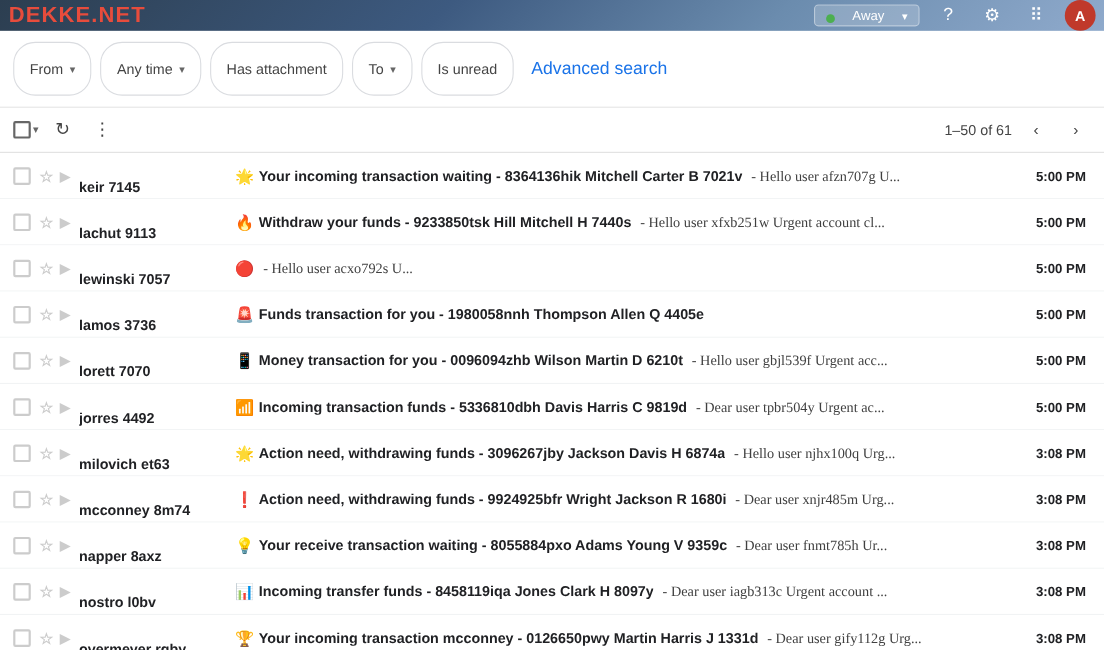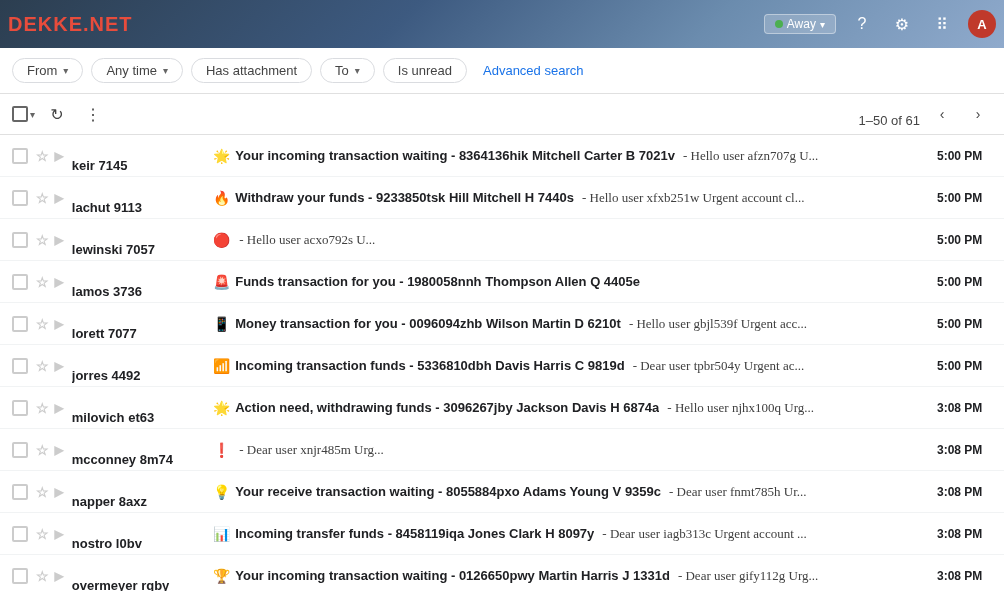--- a/index.html
+++ b/index.html
@@ -1,21 +1,21 @@
 <!DOCTYPE html>
 <html><head>
   <meta charset="utf-8">
   <style>
     * { box-sizing: border-box; margin: 0; padding: 0; }
     body { font-family: Arial, sans-serif; background: #f1f3f4; overflow: hidden; width: 1004px; height: 591px; }
 
     
     .header {
       background: linear-gradient(135deg, #2c3e50 0%, #3d5a80 40%, #6b8cae 70%, #8faacc 100%);
-      height: 48px;
+      height: 28px;
       display: flex;
       align-items: center;
       padding: 4px 8px;
       justify-content: space-between;
       position: relative;
     }
     .header-logo {
       font-size: 20px;
       font-weight: bold;
       color: white;
@@ -29,22 +29,22 @@
     }
     .header-btn {
       background: rgba(255,255,255,0.2);
       border: 1px solid rgba(255,255,255,0.4);
       border-radius: 4px;
       color: white;
       padding: 2px 10px;
       font-size: 12px;
       cursor: pointer;
       display: flex;
-      align-items: center;
-      gap: 4px;
+      align-items: flex-end;
+      gap: 16px;
     }
     .header-icon-btn {
       color: white;
       cursor: pointer;
       font-size: 16px;
       width: 28px;
       height: 28px;
       display: flex;
       align-items: center;
       justify-content: center;
@@ -69,34 +69,34 @@
       background: white;
       padding: 10px 12px;
       display: flex;
       align-items: center;
       gap: 8px;
       border-bottom: 1px solid #e0e0e0;
     }
     .search-btn {
       border: 1px solid #dadce0;
       border-radius: 20px;
-      padding: 4px 14px;
+      padding: 16px 14px;
       font-size: 13px;
       cursor: pointer;
       background: white;
       color: #444;
       display: flex;
       align-items: center;
       gap: 6px;
       white-space: nowrap;
     }
     .search-btn .arrow { font-size: 10px; color: #666; }
     .advanced-link {
       color: #1a73e8;
-      font-size: 13px;
+      font-size: 16px;
       cursor: pointer;
       text-decoration: none;
       margin-left: 8px;
     }
 
     
     .toolbar {
       background: white;
       padding: 6px 12px;
       display: flex;
@@ -104,21 +104,21 @@
       justify-content: space-between;
       border-bottom: 1px solid #e0e0e0;
     }
     .toolbar-left {
       display: flex;
       align-items: center;
       gap: 8px;
     }
     .toolbar-right {
       display: flex;
-      align-items: flex-end;
+      align-items: center;
       gap: 8px;
       font-size: 13px;
       color: #444;
       margin-left: 26px;
     }
     .checkbox-area {
       display: flex;
       align-items: center;
       gap: 2px;
     }
@@ -230,21 +230,21 @@
     .email-row.unread .row-subject { font-weight: 700; }
     .row-preview {
       color: #404040;
       font-weight: normal;
       font-size: 13px;
       margin-left: 4px;
       font-family: Liberation Serif, serif;
     }
     .row-time {
       width: 55px;
-      text-align: left;
+      text-align: center;
       flex-shrink: 0;
       color: #5f6368;
       font-size: 12px;
     }
     .email-row.unread .row-time { font-weight: 700; color: #202124; }
 
     
     .email-list::-webkit-scrollbar { width: 6px; }
     .email-list::-webkit-scrollbar-thumb { background: #ccc; border-radius: 3px; }
   </style>
@@ -350,21 +350,21 @@
     <div class="row-subject-area">
       <span class="row-emoji">🚨</span>
       <span class="row-subject">Funds transaction for you - 1980058nnh Thompson Allen Q 4405e</span>
     </div>
     <div class="row-time">5:00 PM</div>
   </div>
     <div class="email-row unread">
     <div class="row-checkbox"></div>
     <div class="row-star">☆</div>
     <div class="row-important">▶</div>
-    <div class="row-sender">lorett 7077</div>
+    <div class="row-sender">lorett 7070</div>
     <div class="row-subject-area">
       <span class="row-emoji">📱</span>
       <span class="row-subject">Money transaction for you - 0096094zhb Wilson Martin D 6210t</span>
       <span class="row-preview">- Hello user gbjl539f Urgent acc...</span>
     </div>
     <div class="row-time">5:00 PM</div>
   </div>
     <div class="email-row unread">
     <div class="row-checkbox"></div>
     <div class="row-star">☆</div>
@@ -389,20 +389,21 @@
     </div>
     <div class="row-time">3:08 PM</div>
   </div>
     <div class="email-row unread">
     <div class="row-checkbox"></div>
     <div class="row-star">☆</div>
     <div class="row-important">▶</div>
     <div class="row-sender">mcconney 8m74</div>
     <div class="row-subject-area">
       <span class="row-emoji">❗</span>
+      <span class="row-subject">Action need, withdrawing funds - 9924925bfr Wright Jackson R 1680i</span>
       <span class="row-preview">- Dear user xnjr485m Urg...</span>
     </div>
     <div class="row-time">3:08 PM</div>
   </div>
     <div class="email-row unread">
     <div class="row-checkbox"></div>
     <div class="row-star">☆</div>
     <div class="row-important">▶</div>
     <div class="row-sender">napper 8axz</div>
     <div class="row-subject-area">
@@ -424,21 +425,21 @@
     </div>
     <div class="row-time">3:08 PM</div>
   </div>
     <div class="email-row unread">
     <div class="row-checkbox"></div>
     <div class="row-star">☆</div>
     <div class="row-important">▶</div>
     <div class="row-sender">overmeyer rqby</div>
     <div class="row-subject-area">
       <span class="row-emoji">🏆</span>
-      <span class="row-subject">Your incoming transaction waiting - 0126650pwy Martin Harris J 1331d</span>
+      <span class="row-subject">Your incoming transaction mcconney - 0126650pwy Martin Harris J 1331d</span>
       <span class="row-preview">- Dear user gify112g Urg...</span>
     </div>
     <div class="row-time">3:08 PM</div>
   </div>
     <div class="email-row unread">
     
     
     
     
     

